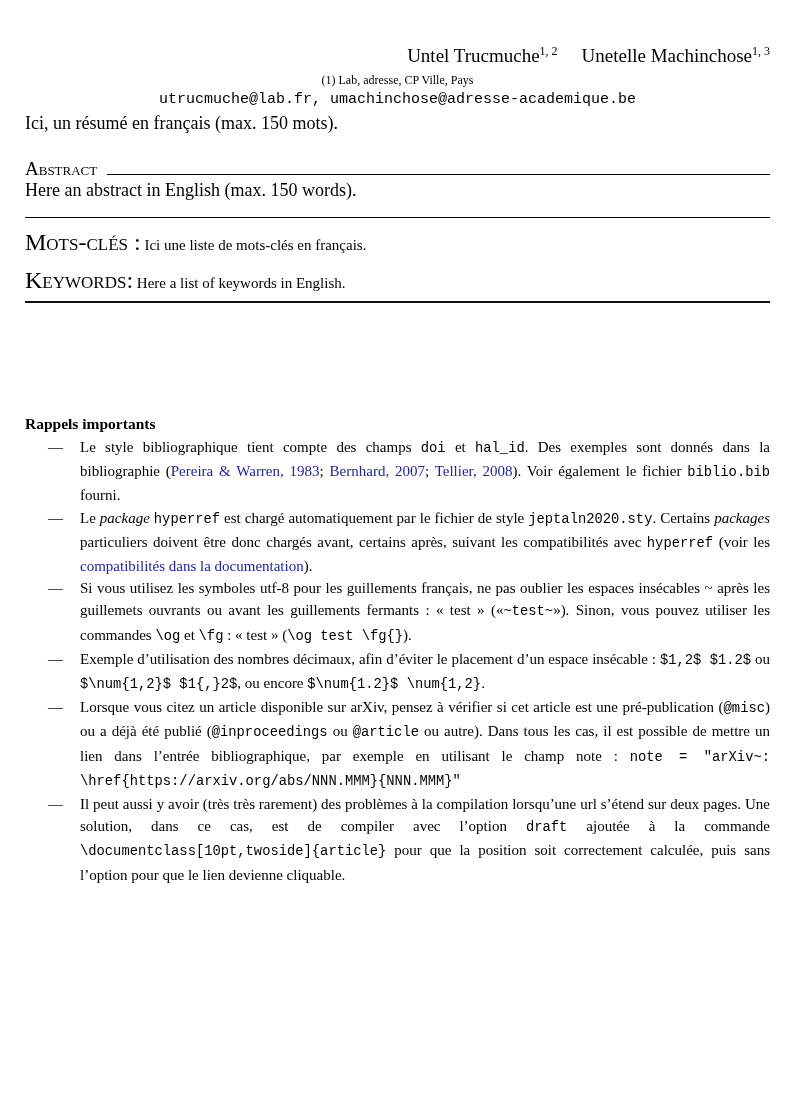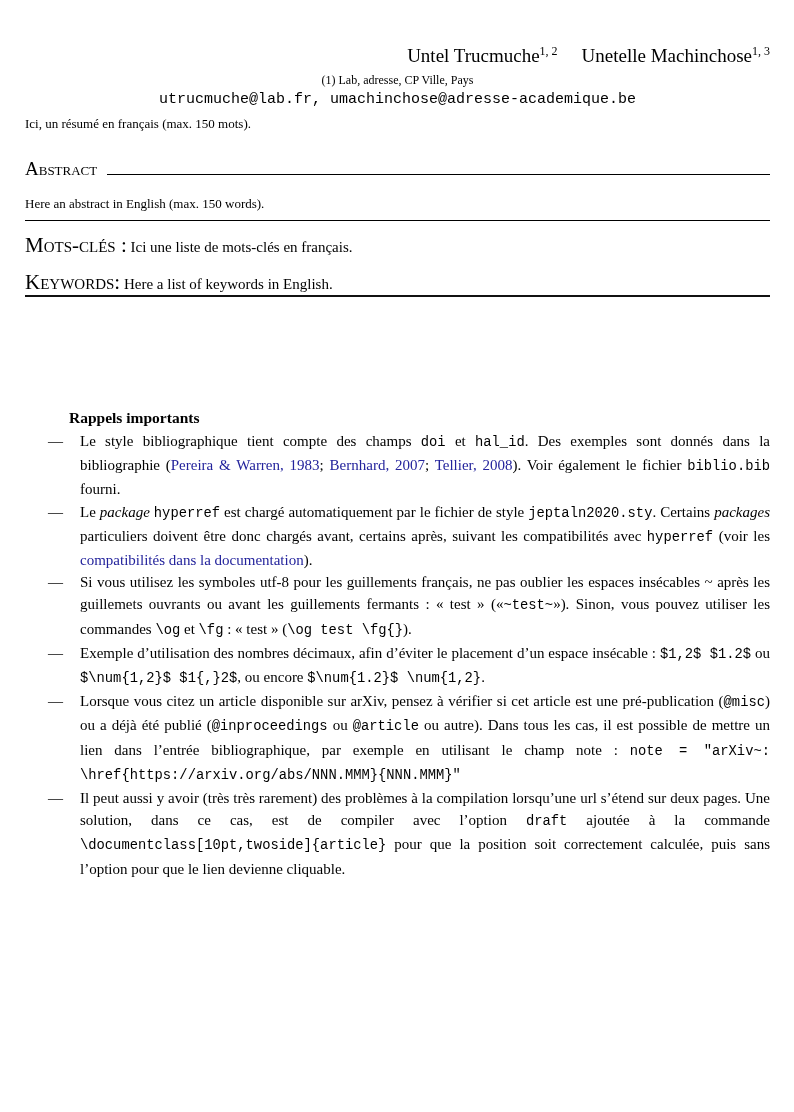--- a/index.html
+++ b/index.html
@@ -18,30 +18,30 @@
   .author-gap { display:inline-block; width:24px; }
 
   .affils { text-align:center; font-size:12px; line-height:21px; margin-top:3px; }
   .emails { text-align:center; font-family:"Liberation Mono", monospace; font-size:15px; }
 
   .sec-head { display:flex; align-items:flex-end; margin-top:24px; }
   .sc { font-variant:small-caps; }
   .sec-label { font-size:19px; line-height:22px; }
   .sec-rule { flex:1; border-bottom:1.5px solid #000; margin-left:10px; margin-bottom:5px; }
 
-  .body-line { font-size:13px; line-height:21px; }
+  .body-line { font-size:18px; line-height:21px; }
   .resume-text { margin-top:5px; }
   .abstract-title { margin-top:7px; font-weight:bold; }
-  .abstract-text-wrap { margin-top:13px; border-bottom:1.6px solid #000; padding-bottom:6px; }
+  .abstract-text-wrap { border-bottom:1.6px solid #000; padding-bottom:16px; }
 
   .kw-line { font-size:15px; margin-top:13px; line-height:22px; }
-  .kw-label { font-size:21px; }
-  .kw-last { border-bottom:2px solid #111; }
+  .kw-label { font-size:24px; }
+  .kw-last { padding-bottom:7px; border-bottom:2px solid #111; }
 
-  .reminders-heading { margin-top:112px; font-size:15.5px; font-weight:bold;margin-left:44px; }
+  .reminders-heading { margin-top:112px; font-size:15.5px; font-weight:bold; }
 
   .dash-list { margin-top:3px; }
   .item { position:relative; padding-left:55px; font-size:15px; line-height:22.2px; text-align:justify; }
   .dash { position:absolute; left:23px; top:0; }
   .code { font-family:"Liberation Mono", monospace; font-size:13.8px; }
   .it { font-style:italic; }
   a.run-link { text-decoration:none; }
 </style>
 </head>
 <body>

